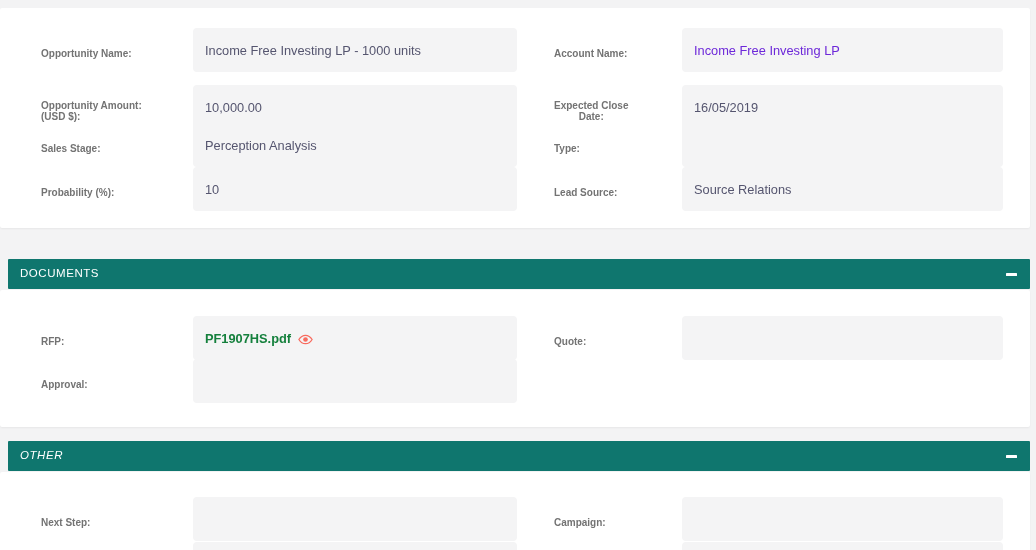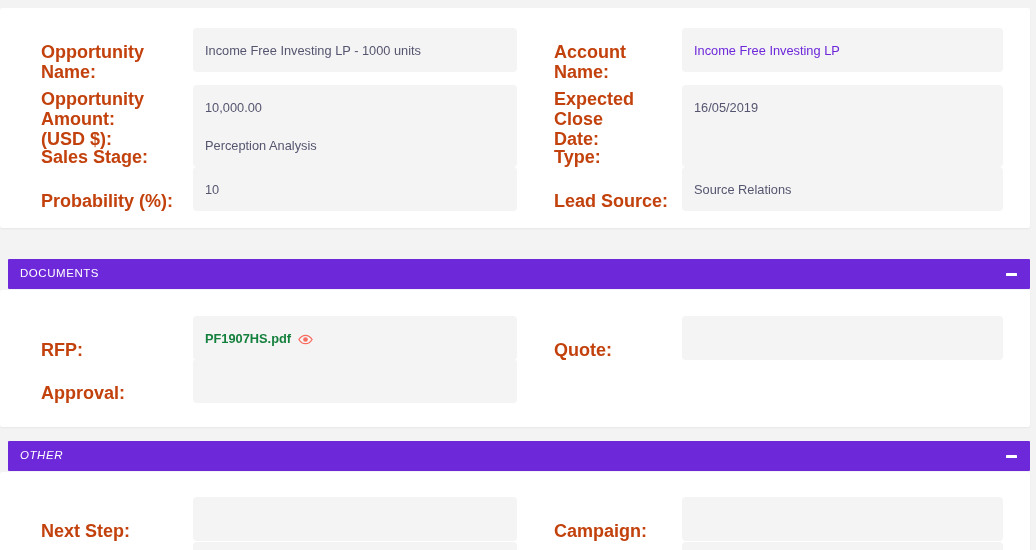--- a/index.html
+++ b/index.html
@@ -33,21 +33,21 @@
     box-shadow: 0 1px 2px rgba(0,0,0,0.05);
     overflow: hidden;
   }
 
   
   .section-header {
     position: absolute;
     left: 8px;
     width: 1022px;
     height: 30px;
-    background: #6d28d9;
+    background: #0f766e;
     color: #ffffff;
     box-sizing: border-box;
     display: flex;
     align-items: center;
     justify-content: space-between;
     padding: 0 12px 0 12px;
     border-radius: 1px;
   }
   .section-title {
     font-size: 11.5px;
@@ -86,31 +86,31 @@
     left: 0;
     width: 1030px;
     height: 44px;
   }
   .fcell {
     position: absolute;
     top: 0;
     height: 44px;
   }
   .fcell.left  { left: 0px;   width: 517px; }
-  .fcell.right { left: 537px; width: 466px; }
+  .fcell.right { left: 537px; width: 466px; text-align: center; }
 
   .flabel {
     position: absolute;
-    top: 12px;
-    height: 44px;
-    display: flex;
-    align-items: center;
-    font-size: 18px;
+    top: 4px;
+    height: 44px;
+    display: flex;
+    align-items: center;
+    font-size: 10px;
     font-weight: bold;
-    color: #c2410c;
+    color: #737373;
     line-height: 1.12;
     box-sizing: border-box;
   }
   .fcell.left .flabel  { left: 41px;  width: 145px; }
   .fcell.right .flabel { left: 17px;  width: 128px; }
 
   .fbox {
     position: absolute;
     top: 0;
     height: 44px;

